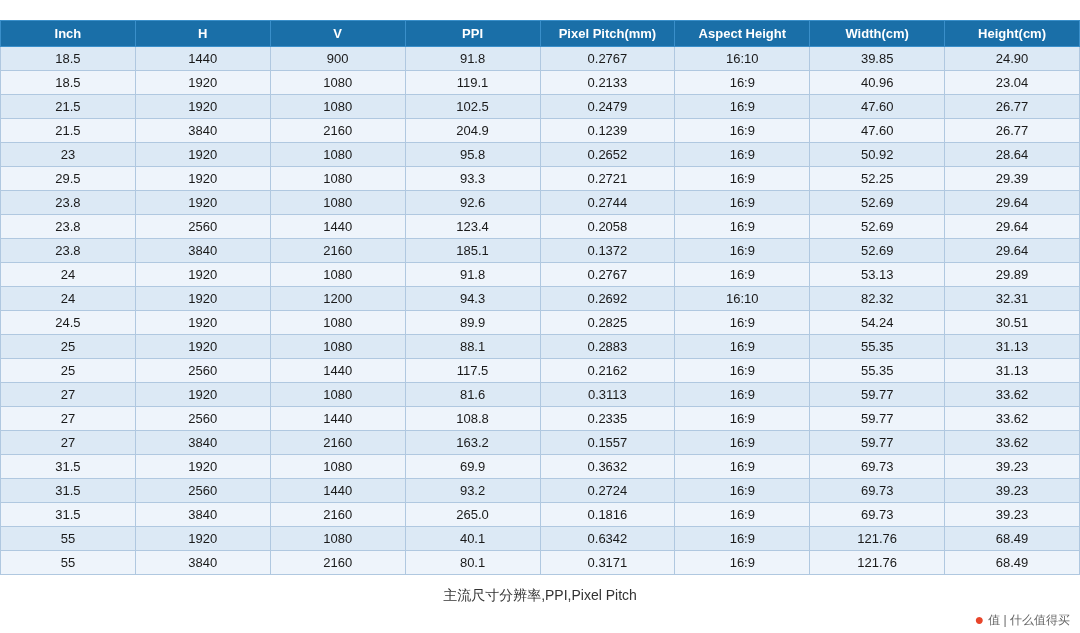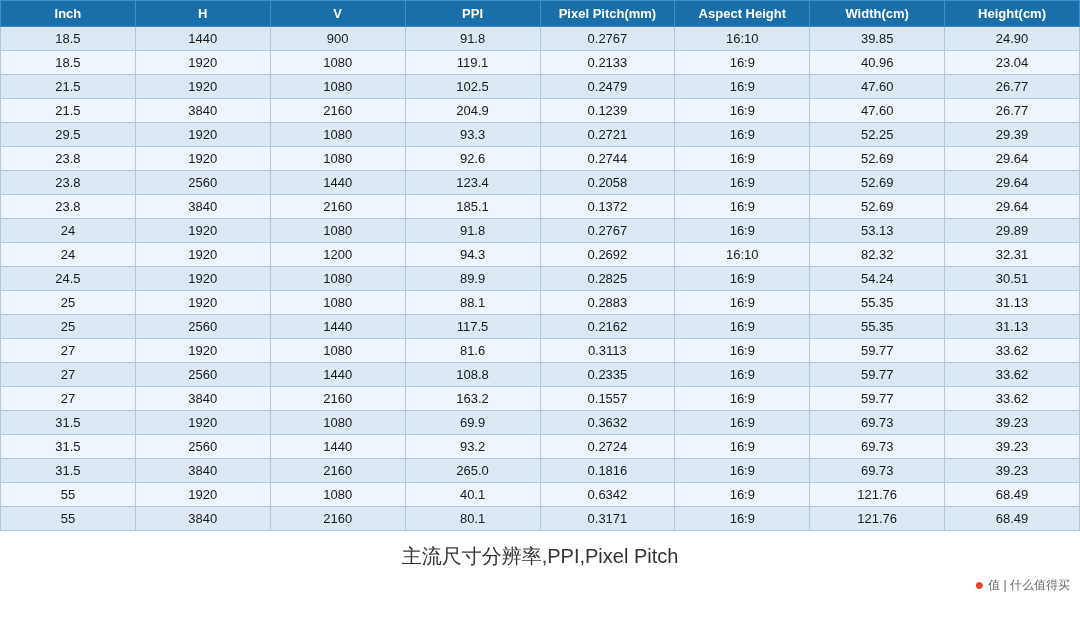--- a/index.html
+++ b/index.html
@@ -9,20 +9,21 @@
       font-size: 13px;
       display: flex;
       flex-direction: column;
       align-items: center;
       width: 1080px;
       min-height: 633px;
     }
     .table-wrapper {
       width: 1080px;
       padding: 0;
+      margin-top: 20px;
     }
     table {
       width: 100%;
       border-collapse: collapse;
       table-layout: fixed;
     }
     th {
       background-color: #1a6fa8;
       color: #ffffff;
       text-align: center;
@@ -40,21 +41,21 @@
     }
     tr:nth-child(odd) td {
       background-color: #dce9f5;
     }
     tr:nth-child(even) td {
       background-color: #eef4fb;
     }
     .footer-text {
       text-align: center;
       padding: 12px 0 4px 0;
-      font-size: 20px;
+      font-size: 14px;
       color: #333;
       width: 100%;
     }
     .footer-bar {
       display: flex;
       justify-content: space-between;
       align-items: center;
       width: 100%;
       padding: 2px 10px 4px 10px;
     }
@@ -123,20 +124,30 @@
           <td>21.5</td>
           <td>3840</td>
           <td>2160</td>
           <td>204.9</td>
           <td>0.1239</td>
           <td>16:9</td>
           <td>47.60</td>
           <td>26.77</td>
         </tr>
         <tr>
+          <td>23</td>
+          <td>1920</td>
+          <td>1080</td>
+          <td>95.8</td>
+          <td>0.2652</td>
+          <td>16:9</td>
+          <td>50.92</td>
+          <td>28.64</td>
+        </tr>
+        <tr>
           <td>29.5</td>
           <td>1920</td>
           <td>1080</td>
           <td>93.3</td>
           <td>0.2721</td>
           <td>16:9</td>
           <td>52.25</td>
           <td>29.39</td>
         </tr>
         <tr>

